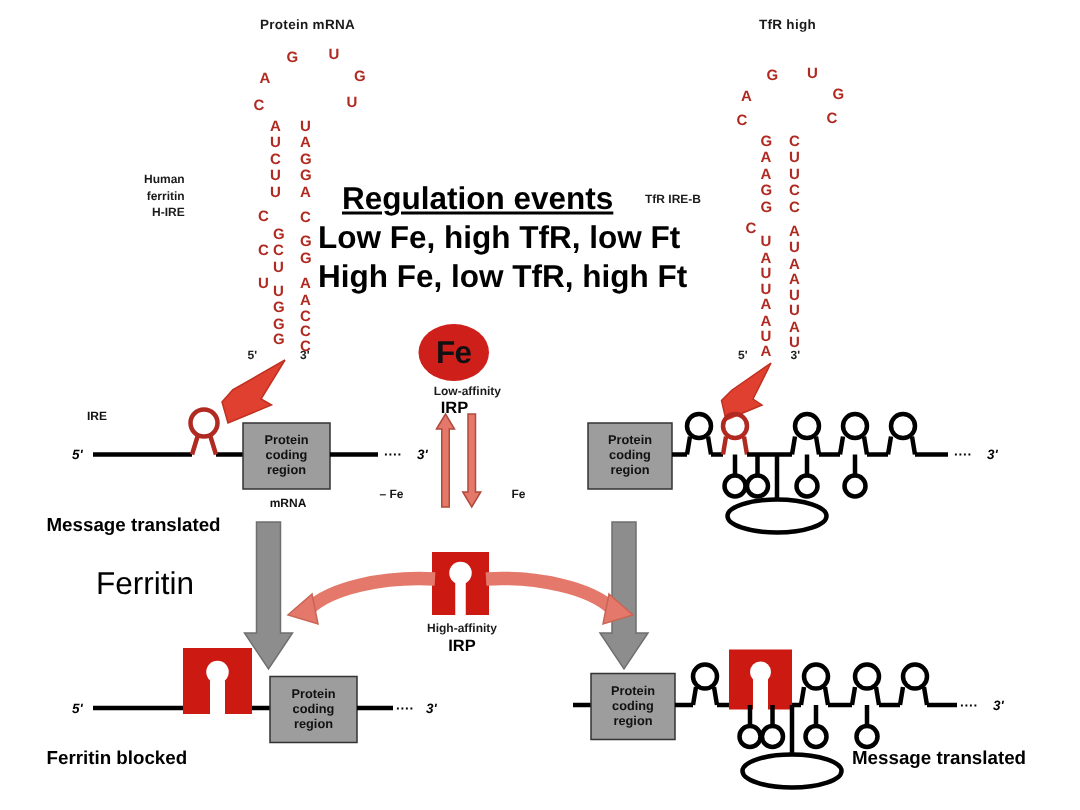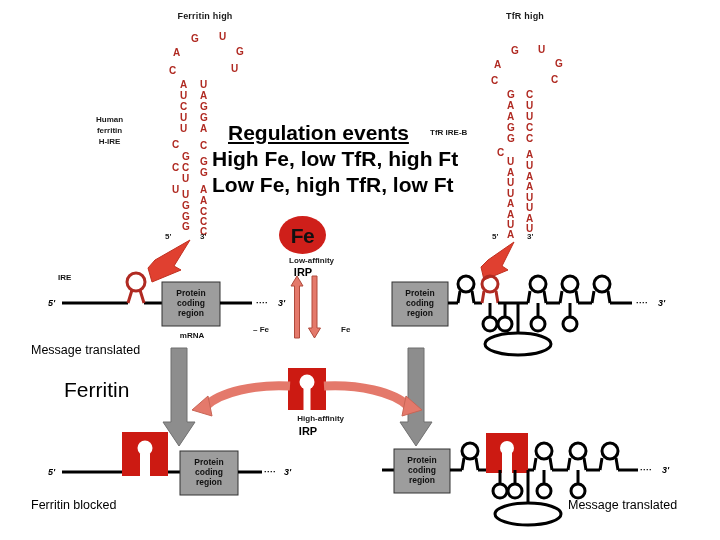--- a/index.html
+++ b/index.html
@@ -20,38 +20,38 @@
       font-family:"Liberation Sans","DejaVu Sans",sans-serif;line-height:10px;}
   .ntend{position:absolute;font-size:8px;font-weight:bold;color:#222;}
 
   
   .overlay{font-family:"Liberation Sans","DejaVu Sans",sans-serif;
            font-size:21px;font-weight:bold;color:#000;line-height:26px;
            white-space:nowrap;}
   .overlay u{text-decoration:underline;text-underline-offset:2px;margin-left:16px;}
 
   
-  .msg{font-size:12.5px;font-weight:normal;color:#000;white-space:nowrap;text-align:right;}
+  .msg{font-size:12.5px;font-weight:bold;color:#000;white-space:nowrap;text-align:right;}
   .bigname{font-size:21px;font-weight:normal;color:#000;white-space:nowrap;}
 
   
   .febadge{width:47px;height:38px;border-radius:50%;background:#cf1f1a;
            display:flex;align-items:center;justify-content:center;}
   .febadge span{font-size:21px;font-weight:bold;color:#111;line-height:21px;
                 letter-spacing:-.5px;}
   svg{display:block;overflow:visible;}
 </style>
 </head>
 <body>
 
 <div id="stage">
 
-  <div class="abs figlabel center" style="left:150px;top:11px;width:110px;">Ferritin high</div>
-
-  <div class="abs tiny" style="left:96px;top:114px;line-height:11px;text-align:center;">Human<br>ferritin<br>H-IRE</div>
+  <div class="abs figlabel center" style="left:150px;top:11px;width:110px;">Protein mRNA</div>
+
+  <div class="abs tiny" style="left:96px;top:114px;line-height:11px;text-align:right;">Human<br>ferritin<br>H-IRE</div>
 
   <div class="nt" style="left:191px;top:34px;">G</div>
   <div class="nt" style="left:219px;top:32px;">U</div>
   <div class="nt" style="left:173px;top:48px;">A</div>
   <div class="nt" style="left:236px;top:47px;">G</div>
   <div class="nt" style="left:169px;top:66px;">C</div>
   <div class="nt" style="left:231px;top:64px;">U</div>
 
   <div class="nt" style="left:180px;top:80px;">A</div>
   <div class="nt" style="left:180px;top:91px;">U</div>
@@ -124,22 +124,22 @@
   <div class="nt" style="left:526px;top:193px;">U</div>
   <div class="nt" style="left:526px;top:203px;">U</div>
   <div class="nt" style="left:526px;top:214px;">A</div>
   <div class="nt" style="left:526px;top:224px;">U</div>
 
   <div class="ntend" style="left:492px;top:232px;">5'</div>
   <div class="ntend" style="left:527px;top:232px;">3'</div>
 
   <div class="abs overlay" style="left:212px;top:120px;">
     <div><u>Regulation events</u></div>
+    <div>Low Fe, high TfR, low Ft</div>
     <div>High Fe, low TfR, high Ft</div>
-    <div>Low Fe, high TfR, low Ft</div>
   </div>
 
   <div class="abs febadge" style="left:279px;top:216px;">
     <span>Fe</span>
   </div>
   <div class="abs tiny" style="left:272px;top:256px;width:62px;text-align:right;">Low-affinity</div>
   <div class="abs" style="left:272px;top:266px;width:62px;text-align:center;font-size:11px;font-weight:bold;color:#000;">IRP</div>
 
   <svg class="abs" style="left:282px;top:276px;" width="56" height="62">
 
@@ -148,21 +148,21 @@
     <polygon points="30,0 35,0 35,52 38.5,52 32.5,62 26.5,52 30,52" fill="#e4796b" stroke="#b04a3c" stroke-width="1"></polygon>
   </svg>
   <div class="abs tiny" style="left:253px;top:325px;text-align:right;">– Fe</div>
   <div class="abs tiny" style="left:341px;top:325px;">Fe</div>
 
   <svg class="abs" style="left:288px;top:368px;" width="38" height="42">
     <path d="M0,0 H38 V42 H22 V20 A7,7 0 0,0 16,20 V42 H0 Z" fill="#cc1a12"></path>
     <circle cx="19" cy="14" r="7.5" fill="#ffffff"></circle>
     <rect x="15.5" y="14" width="7" height="28" fill="#ffffff"></rect>
   </svg>
-  <div class="abs tiny" style="left:272px;top:414px;width:72px;text-align:right;">High-affinity</div>
+  <div class="abs tiny" style="left:272px;top:414px;width:72px;text-align:center;">High-affinity</div>
   <div class="abs" style="left:272px;top:425px;width:72px;text-align:center;font-size:11px;font-weight:bold;color:#000;">IRP</div>
 
   <svg class="abs" style="left:40px;top:258px;" width="250" height="70">
 
     <polygon points="115,2 150,-18 134,8 141,12 112,24 108,10" fill="#e04030" stroke="#c03020" stroke-width="1"></polygon>
 
     <line x1="22" y1="45" x2="88" y2="45" stroke="#000" stroke-width="3"></line>
     <line x1="104" y1="45" x2="122" y2="45" stroke="#000" stroke-width="3"></line>
 
     <path d="M88,45 L92,32 M104,45 L100,32" stroke="#b02a22" stroke-width="3" fill="none"></path>

